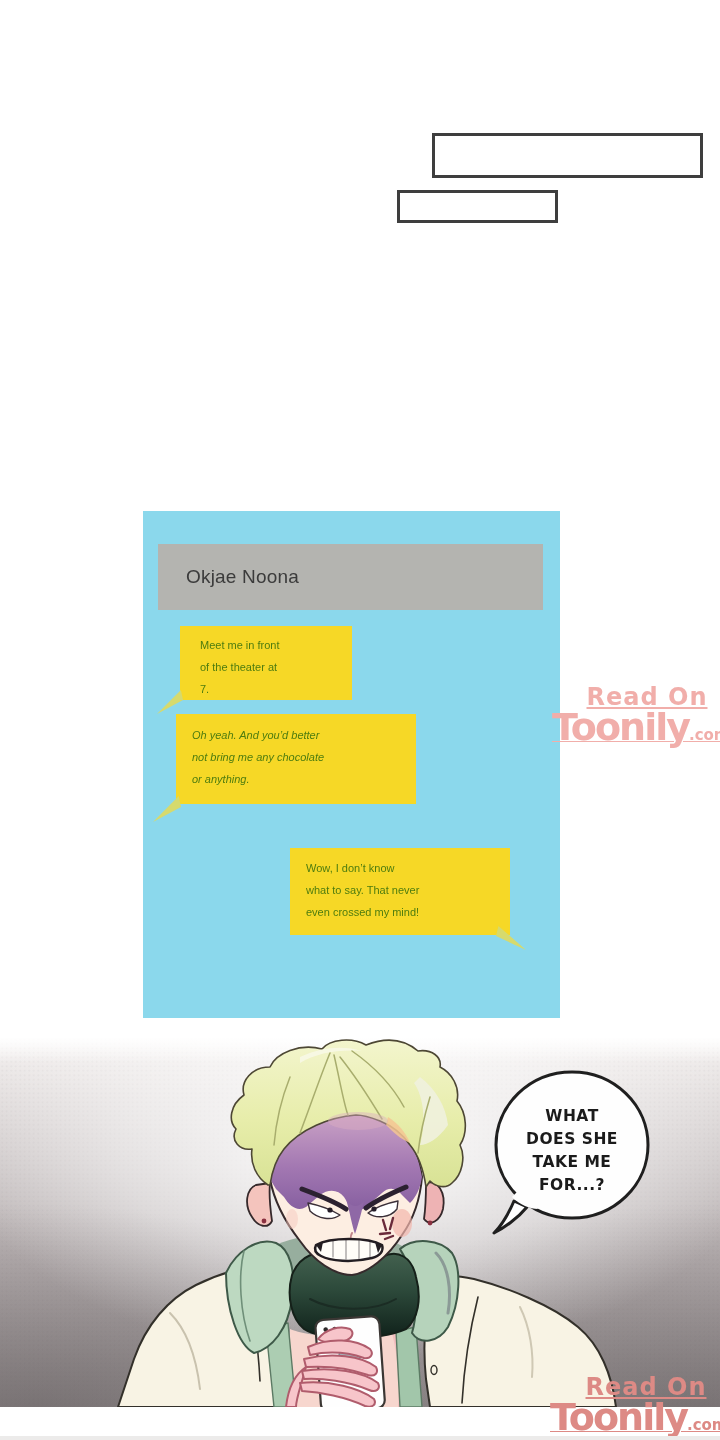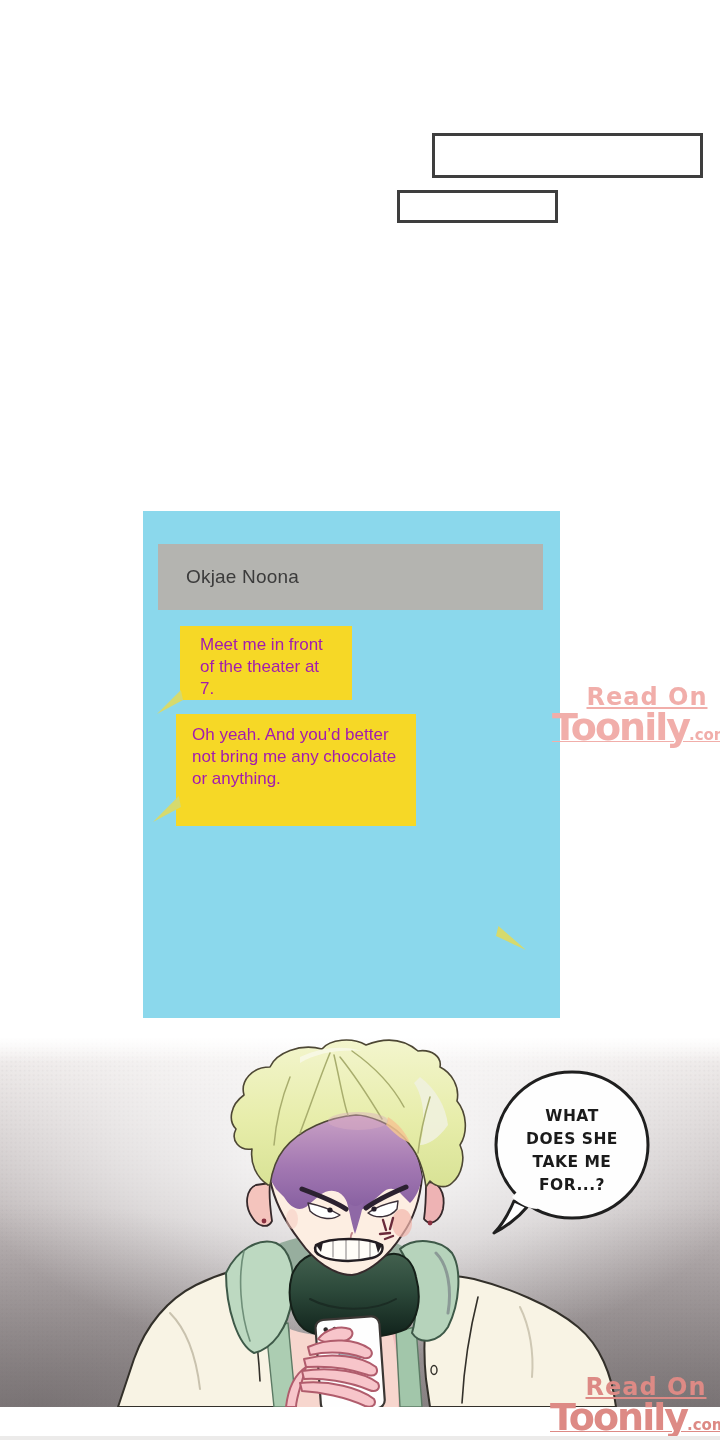--- a/index.html
+++ b/index.html
@@ -10,24 +10,24 @@
   .cap-box{position:absolute;background:#ffffff;border:3px solid #3e3e3e;box-sizing:border-box;}
   #cap1{left:432px;top:133px;width:271px;height:45px;}
   #cap2{left:397px;top:190px;width:161px;height:33px;}
 
   
   #chat-panel{position:absolute;left:143px;top:511px;width:417px;height:507px;background:#8bd8ec;}
   #chat-header{position:absolute;left:158px;top:544px;width:385px;height:66px;background:#b4b4b0;
                display:flex;align-items:center;}
   #chat-header .hdr-label{padding-left:28px;font-size:19px;color:#3b3b3b;letter-spacing:.2px;}
 
-  .msg{position:absolute;background:#f6d826;color:#a21caf;font-size:17px;line-height:22px;
+  .msg{position:absolute;background:#f6d826;color:#4d7c0f;font-size:11px;line-height:22px;
        white-space:pre-line;box-sizing:border-box;}
   #msg1{left:180px;top:626px;width:172px;height:74px;padding:8px 10px 8px 20px;}
-  #msg2{left:176px;top:714px;width:240px;height:112px;padding:10px 10px 10px 16px;}
+  #msg2{left:176px;top:714px;width:240px;height:90px;padding:10px 10px 10px 16px;font-style:italic;}
   #msg3{left:290px;top:848px;width:220px;height:87px;padding:9px 8px 9px 16px;}
 
   .tail{position:absolute;background:#d6da6d;}
   #tail1{left:157px;top:690px;width:26px;height:24px;clip-path:polygon(92% 0%,100% 42%,0% 100%);}
   #tail2{left:153px;top:796px;width:28px;height:26px;clip-path:polygon(92% 0%,100% 42%,0% 100%);}
   #tail3{left:496px;top:926px;width:30px;height:24px;clip-path:polygon(8% 0%,0% 42%,100% 100%);}
 
   
   .wm{position:absolute;text-align:center;font-family:"DejaVu Sans",sans-serif;font-weight:bold;text-decoration:underline;}
   .wm .l1{font-size:24px;letter-spacing:1px;margin-left:22px;line-height:26px;}
@@ -57,20 +57,23 @@
   <div id="msg1" class="msg">Meet me in front
 of the theater at
 7.</div>
   <div id="tail1" class="tail"></div>
 
   <div id="msg2" class="msg">Oh yeah. And you’d better
 not bring me any chocolate
 or anything.</div>
   <div id="tail2" class="tail"></div>
 
+  <div id="msg3" class="msg">Wow, I don’t know
+what to say. That never
+even crossed my mind!</div>
   <div id="tail3" class="tail"></div>
 
   <div id="wm-top" class="wm">
     <div class="l1">Read On</div>
     <div class="l2">
       <span class="brand">Toonily</span><span class="tld">.com</span>
     </div>
   </div>
 
   <svg id="panel-art" viewBox="0 0 720 370">

